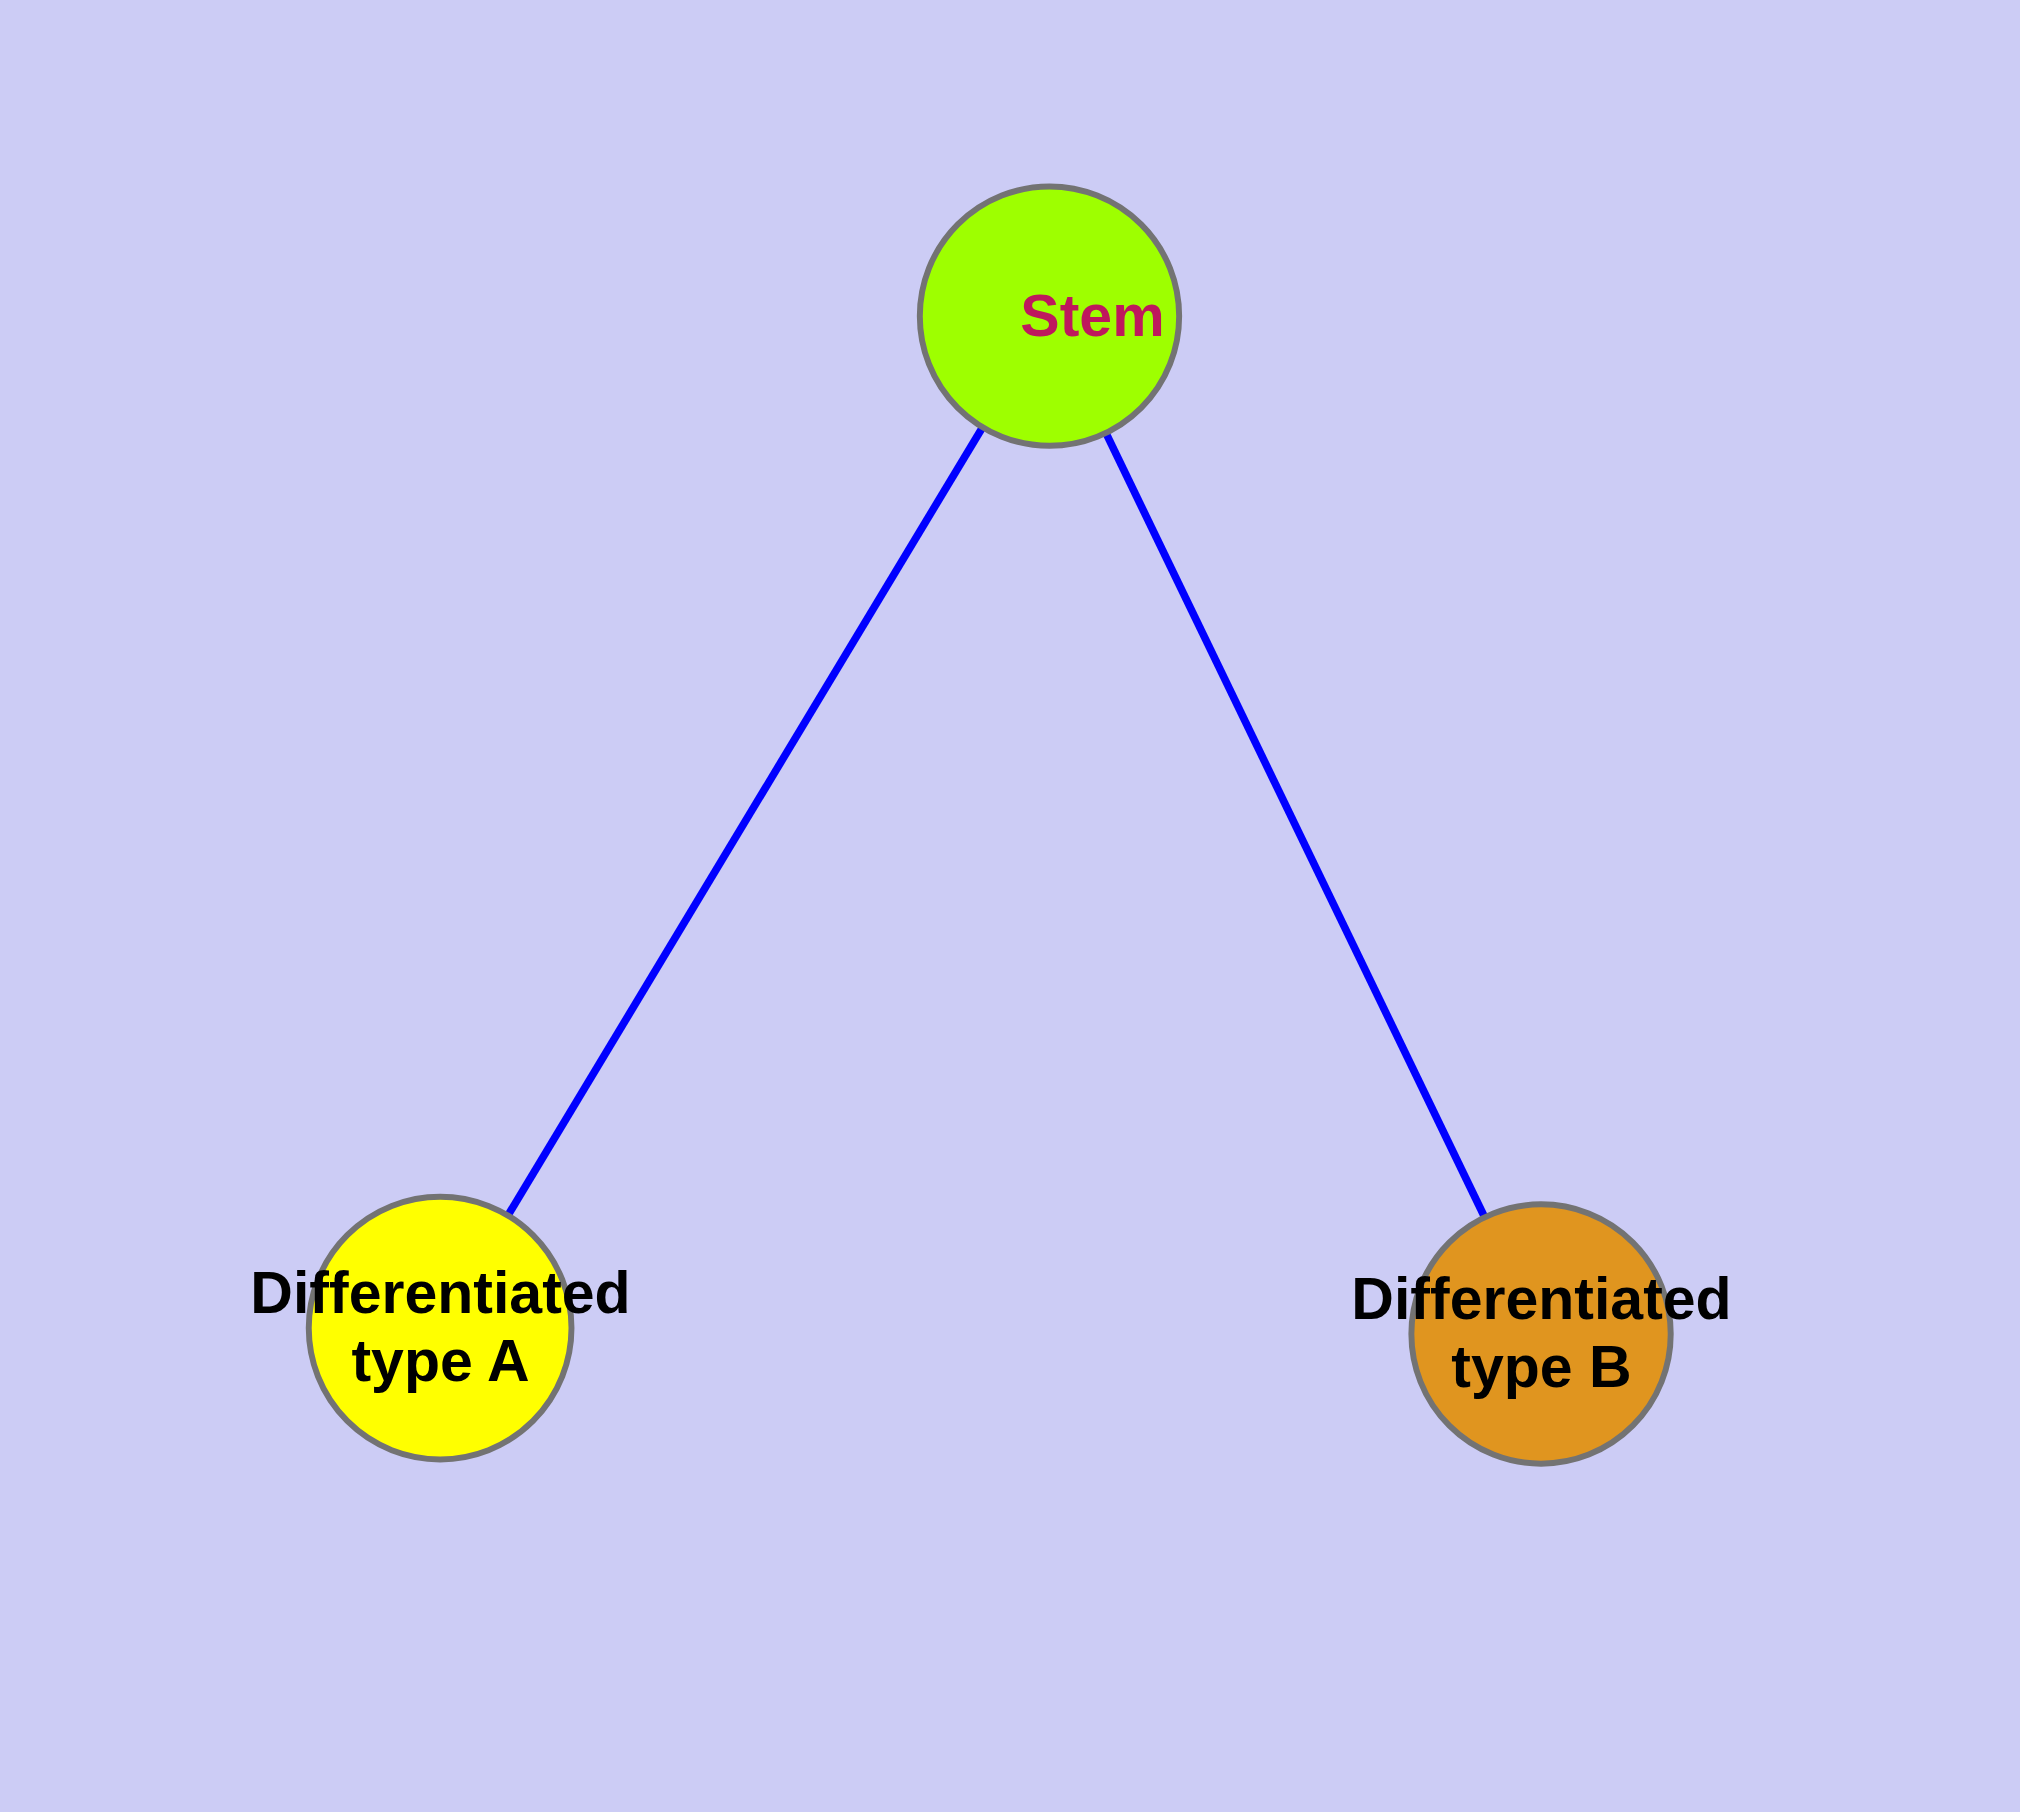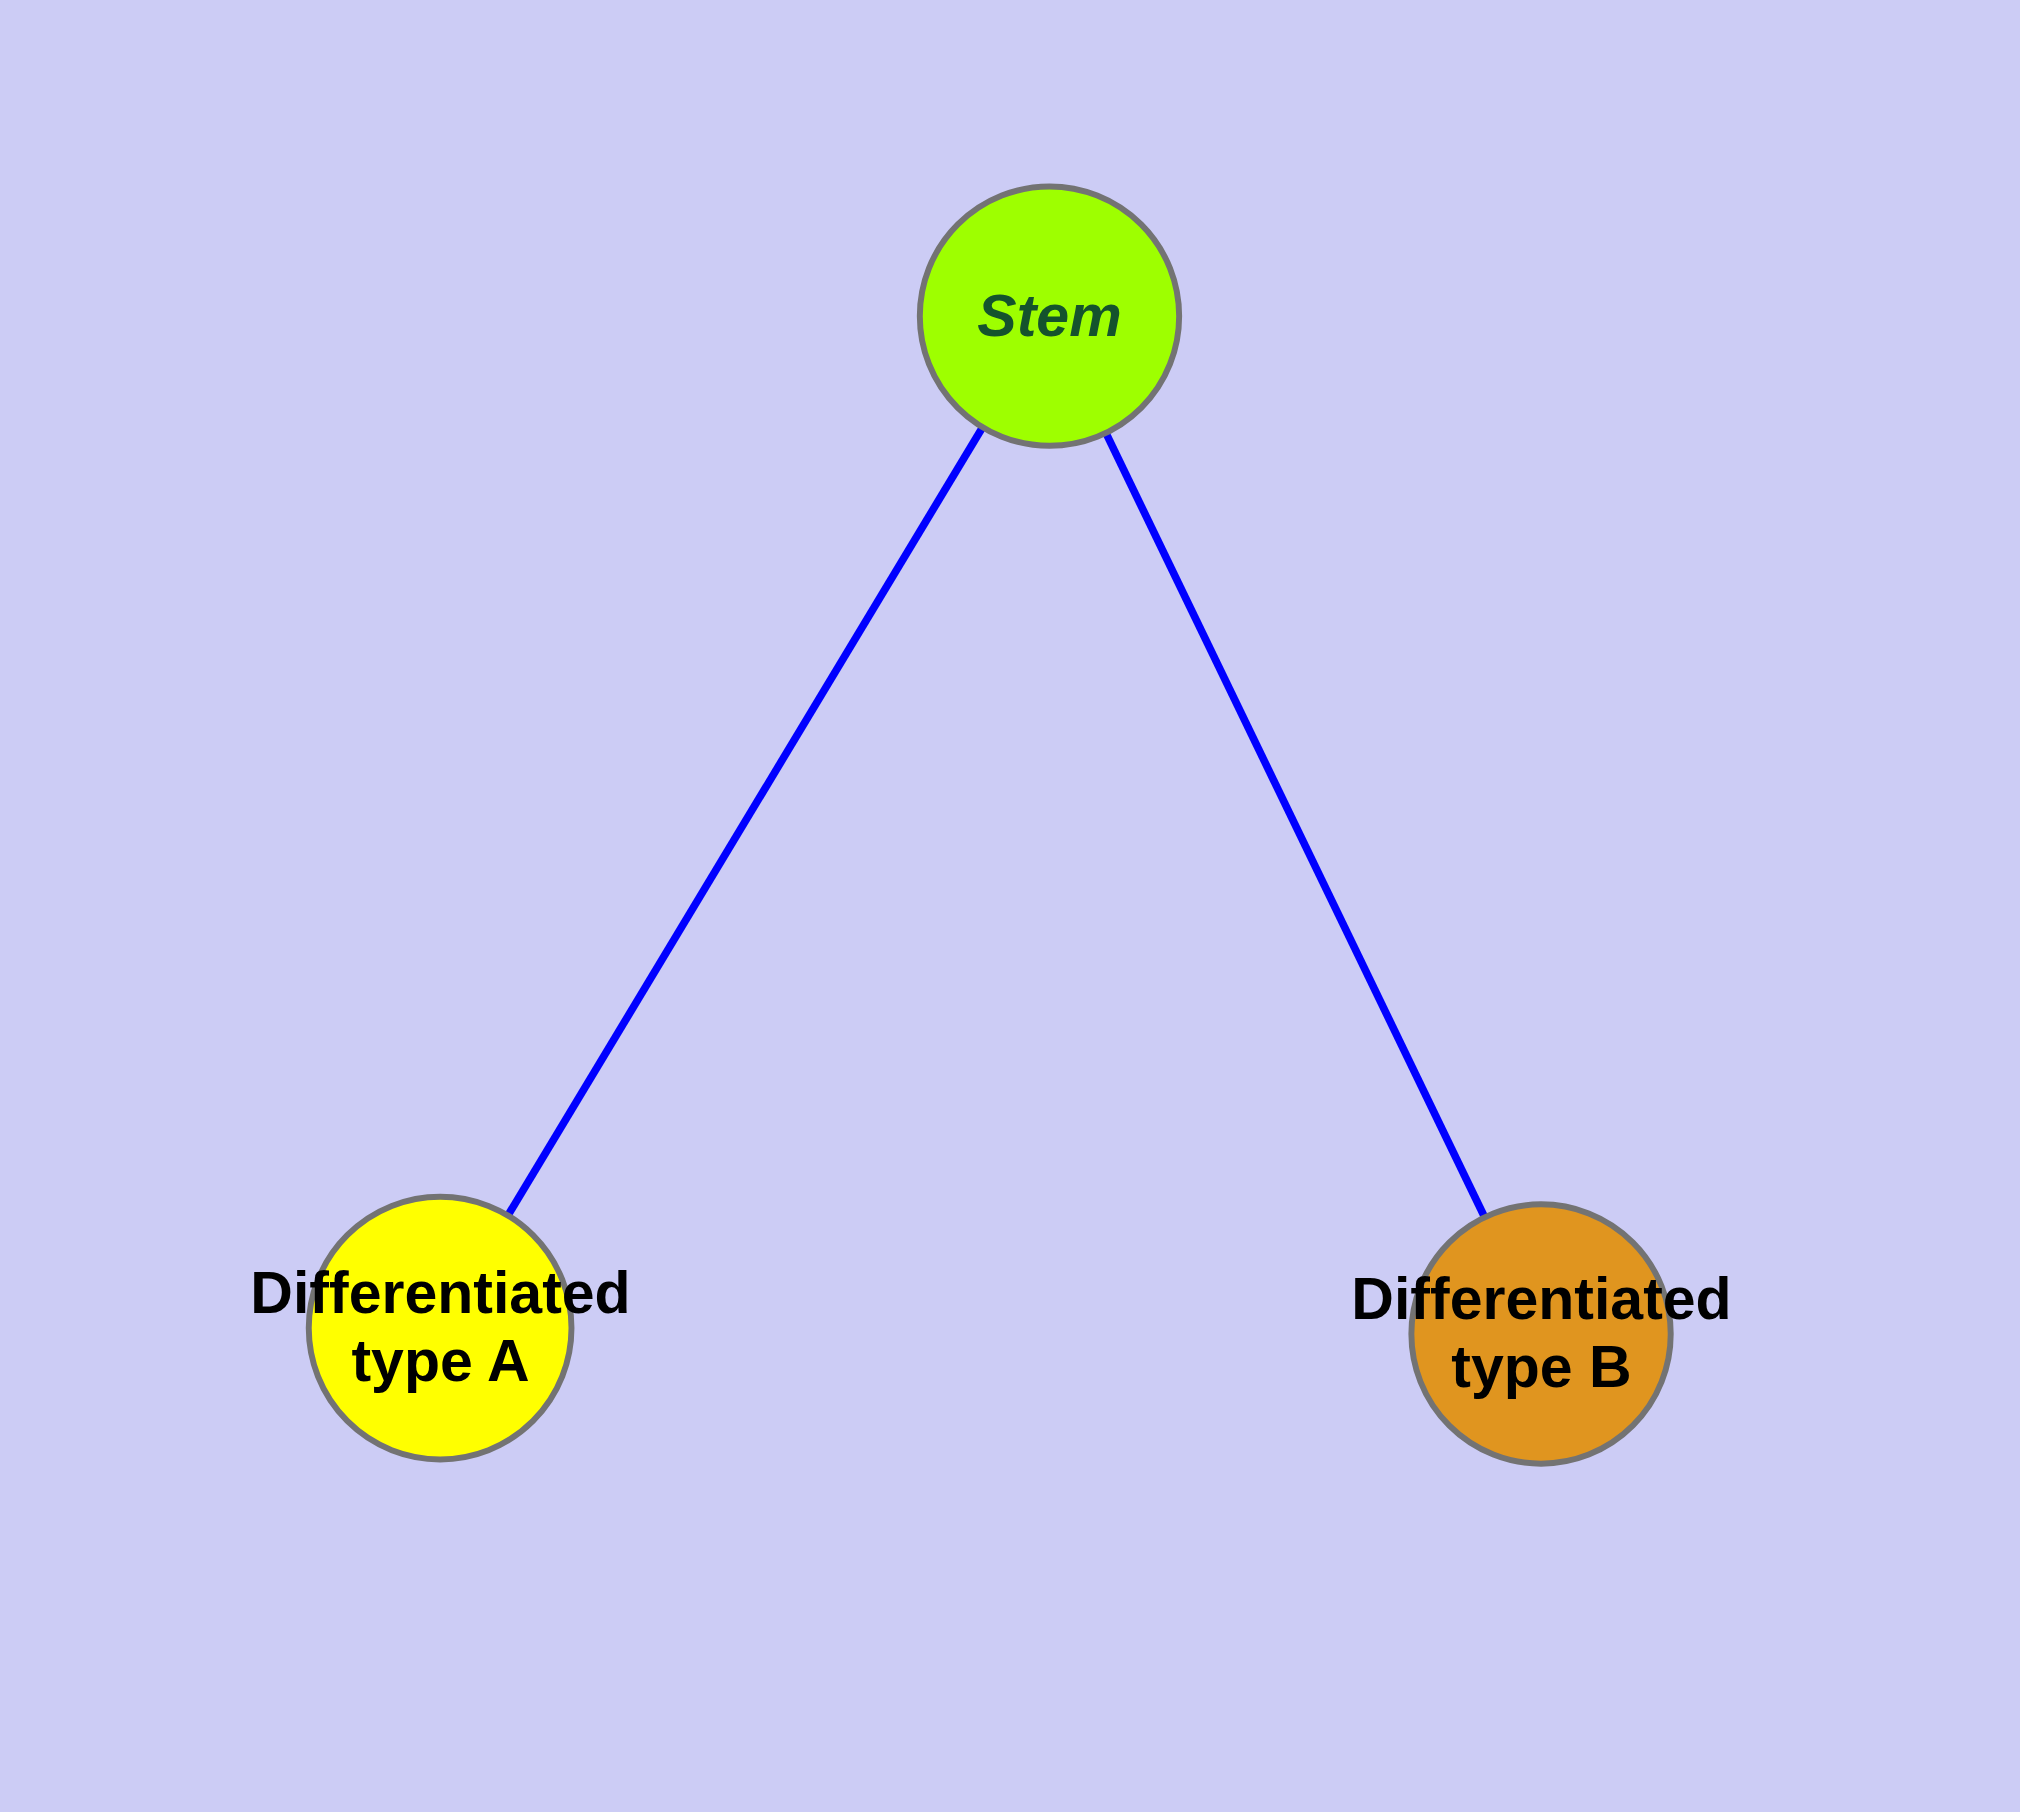--- a/index.html
+++ b/index.html
@@ -66,21 +66,21 @@
       <line id="edge-stem-to-diff-b" x1="1304.5358549828754" y1="510.77510661109204" x2="1751.4641450171246" y2="1436.224893388908" stroke="#0000ff" stroke-width="9" stroke-linecap="butt"></line>
     </g>
 
     <g id="node-layer">
       <circle id="node-stem" cx="1238" cy="373" r="153" fill="#9eff00" stroke="#737373" stroke-width="7"></circle>
       <circle id="node-diff-a" cx="519" cy="1567" r="155" fill="#ffff00" stroke="#737373" stroke-width="7"></circle>
       <circle id="node-diff-b" cx="1818" cy="1574" r="153" fill="#e0951f" stroke="#737373" stroke-width="7"></circle>
     </g>
   </svg>
 
-  <div class="node-label" id="label-stem" style="color: #14532d; left: 795px; top: 282px; font-style: italic;">Stem</div>
+  <div class="node-label" id="label-stem" style="color: #be185d; left: 838px; top: 282px;">Stem</div>
 
   <div class="node-label" id="label-diff-a" style="color: rgb(0, 0, 0); left: 186px; top: 1259px;">Differentiated
 type A</div>
 
   <div class="node-label" id="label-diff-b" style="color: rgb(0, 0, 0); left: 1287px; top: 1265px;">Differentiated
 type B</div>
 
 </div>
 
 

